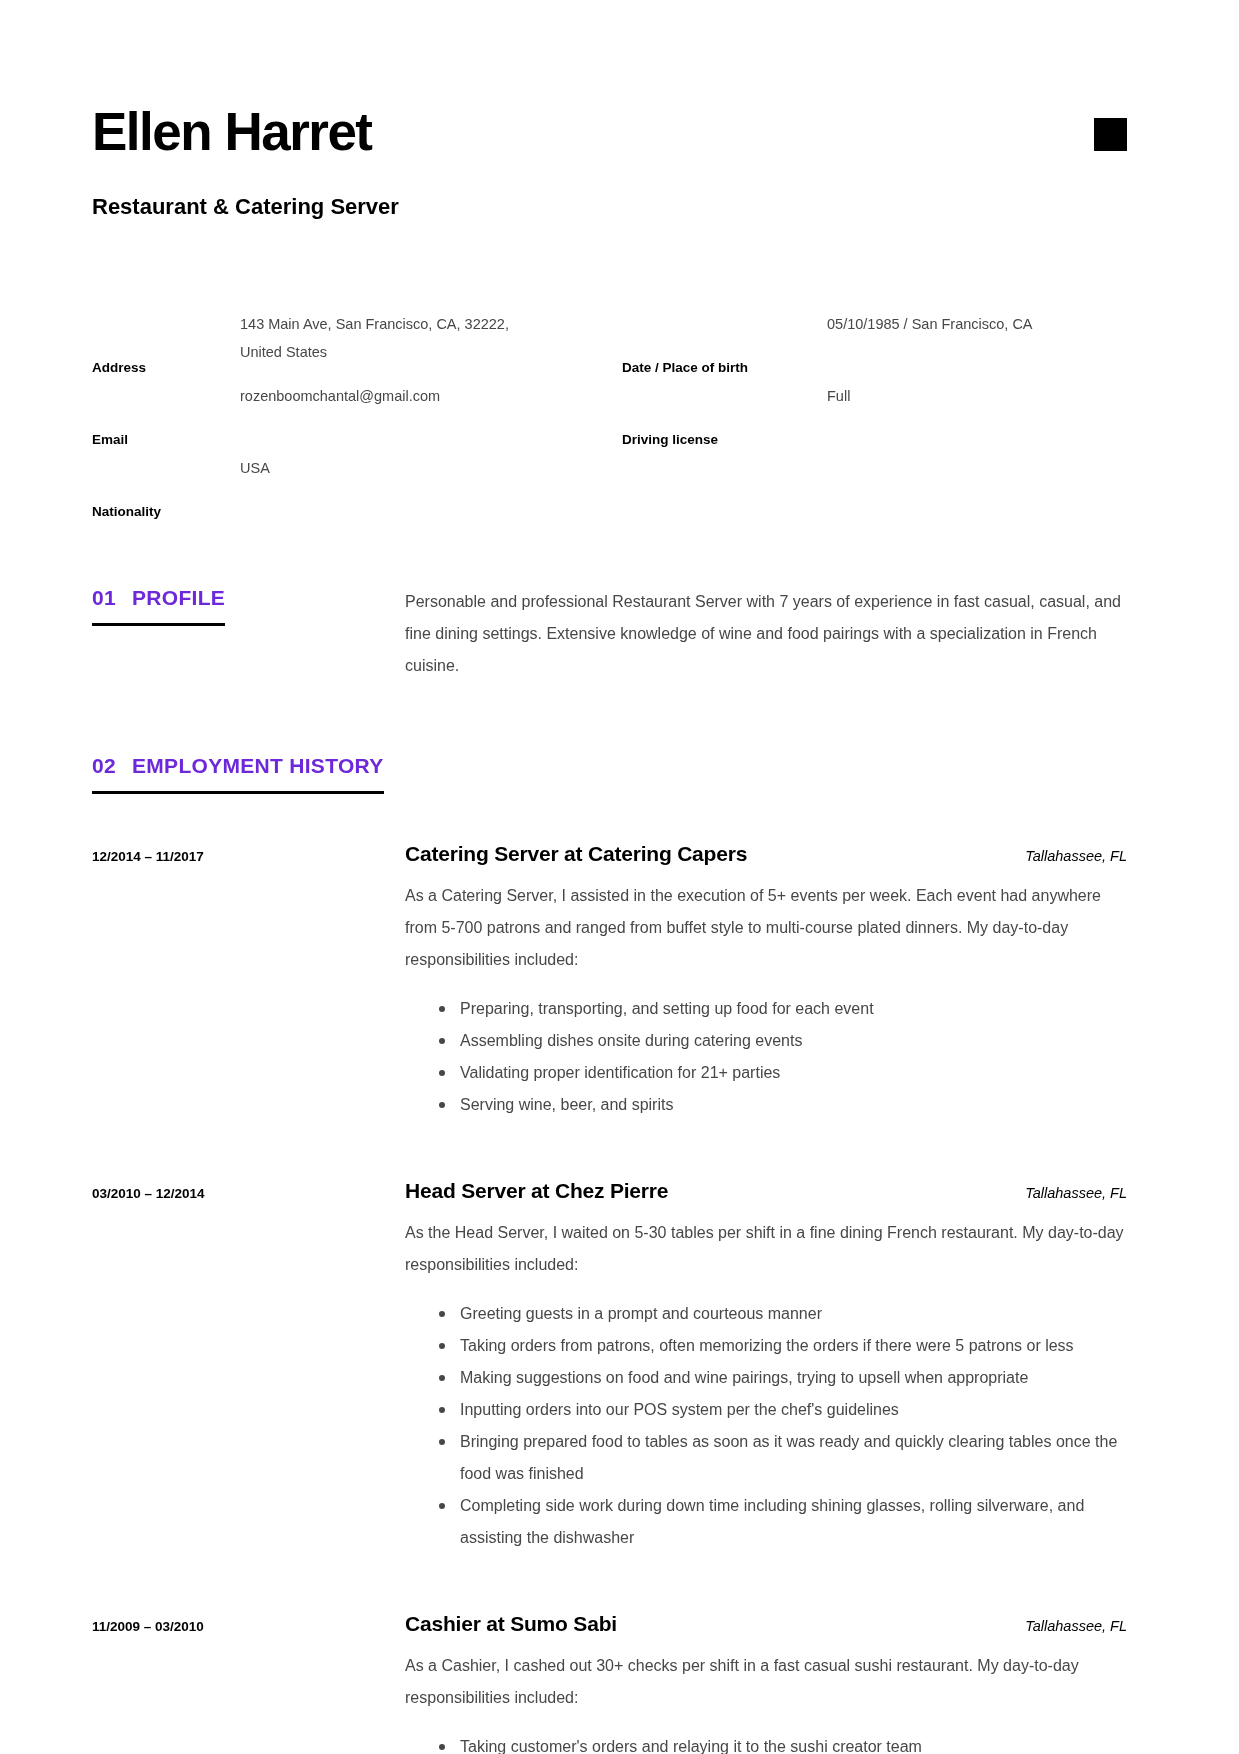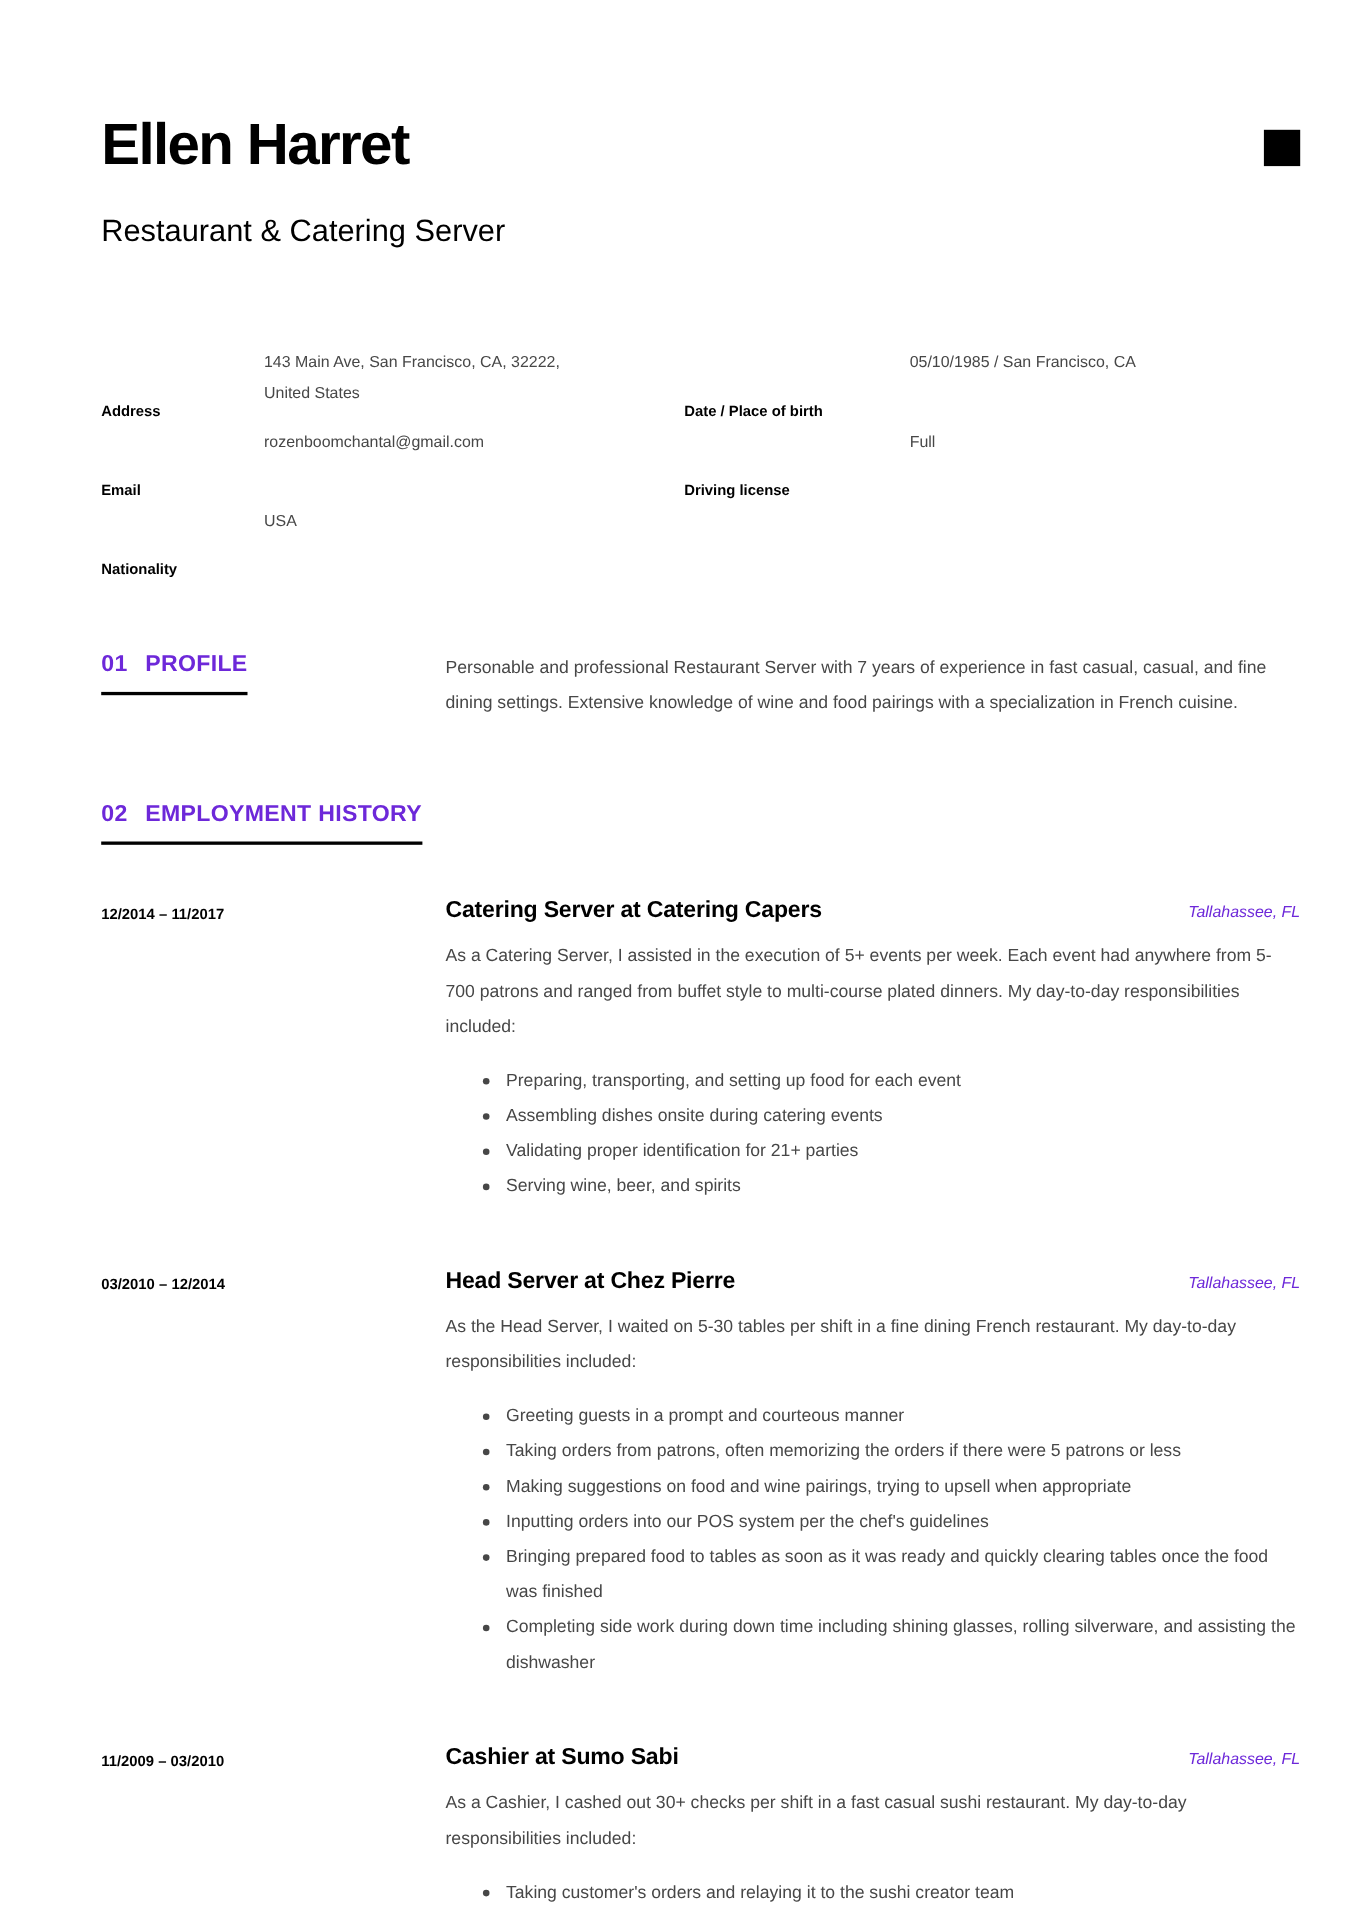--- a/index.html
+++ b/index.html
@@ -7,21 +7,21 @@
   body {
     width: 1239px;
     height: 1754px;
     overflow: hidden;
     font-family: "Liberation Sans", sans-serif;
     color: #000000;
   }
   .page {
     width: 1239px;
     height: 1754px;
-    padding: 105px 57px 0 92px;
+    padding: 105px 112px 0 92px;
     background: #ffffff;
   }
 
   
   .name-row {
     display: flex;
     justify-content: space-between;
     align-items: flex-start;
   }
   .name {
@@ -32,22 +32,22 @@
     color: #000000;
   }
   .logo-square {
     width: 33px;
     height: 33px;
     background: #000000;
     margin-top: 13px;
   }
   .subtitle {
     margin-top: 36px;
-    font-size: 28px;
-    font-weight: normal;
+    font-size: 22px;
+    font-weight: bold;
     color: #000000;
   }
 
   
   .contact {
     margin-top: 90px;
     display: flex;
   }
   .contact-col { display: flex; flex-direction: column; }
   .contact-col.left  { width: 530px; }
@@ -113,21 +113,21 @@
   }
   .job-title {
     font-size: 21px;
     font-weight: bold;
     letter-spacing: -0.2px;
     color: #000000;
   }
   .job-location {
     font-size: 14.5px;
     font-style: italic;
-    color: #6d28d9;
+    color: #000000;
     white-space: nowrap;
     margin-left: 20px;
   }
   .job-summary { margin-top: 14px; }
   .job-bullets {
     list-style: none;
     margin-top: 17px;
   }
   .job-bullets li {
     position: relative;

